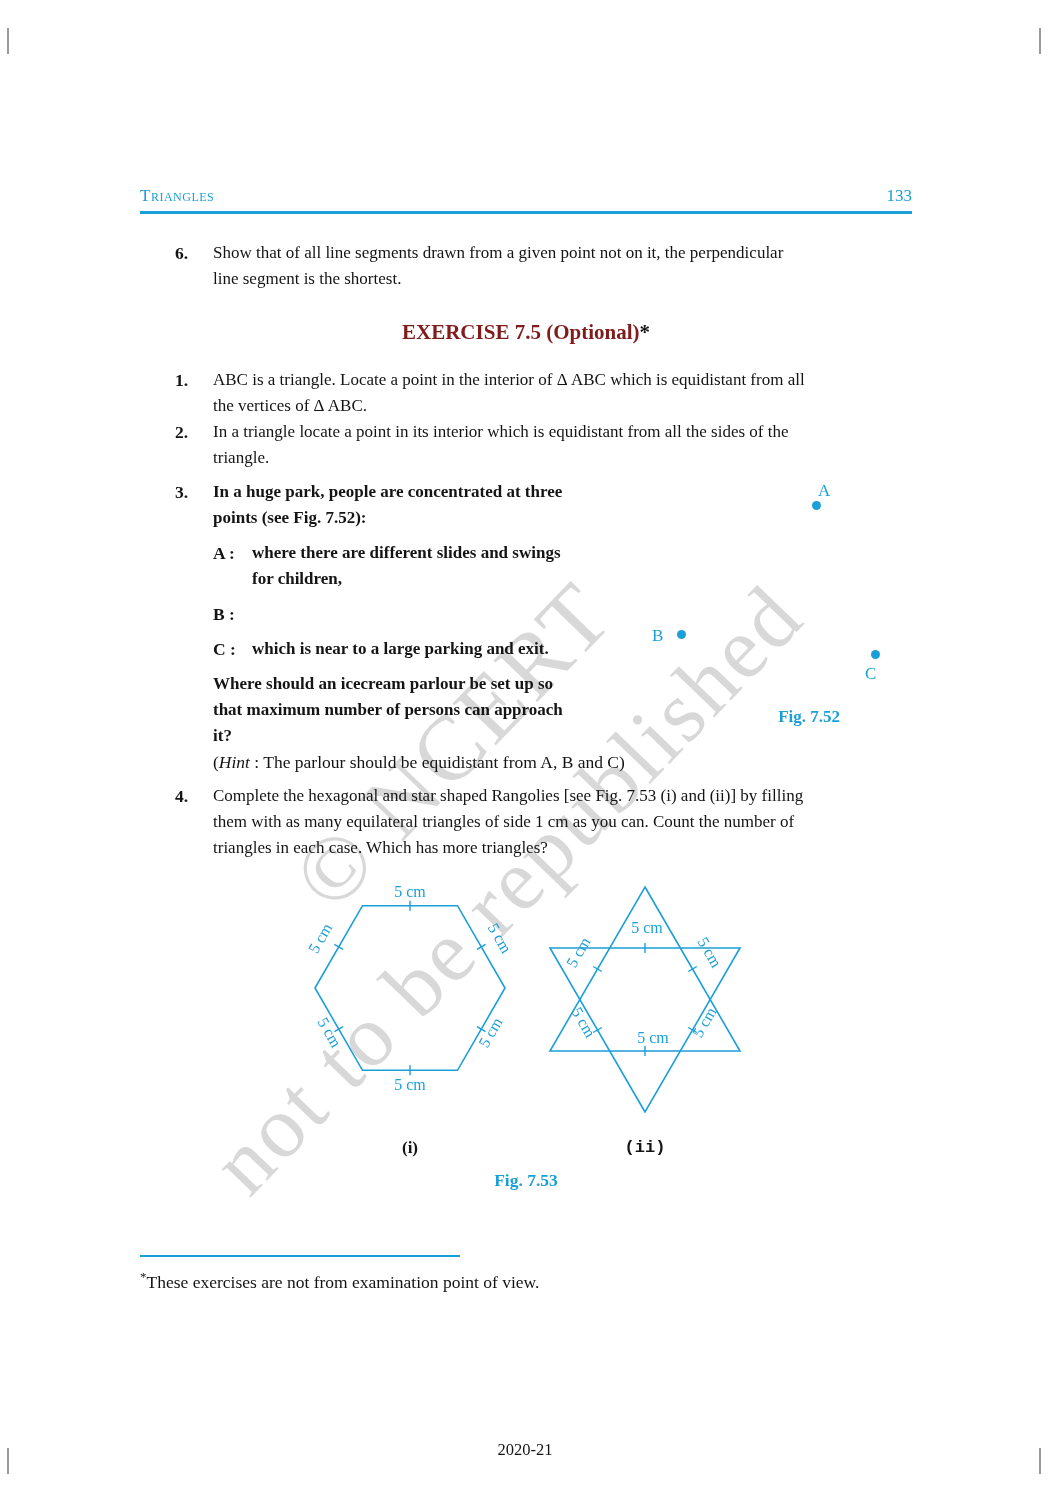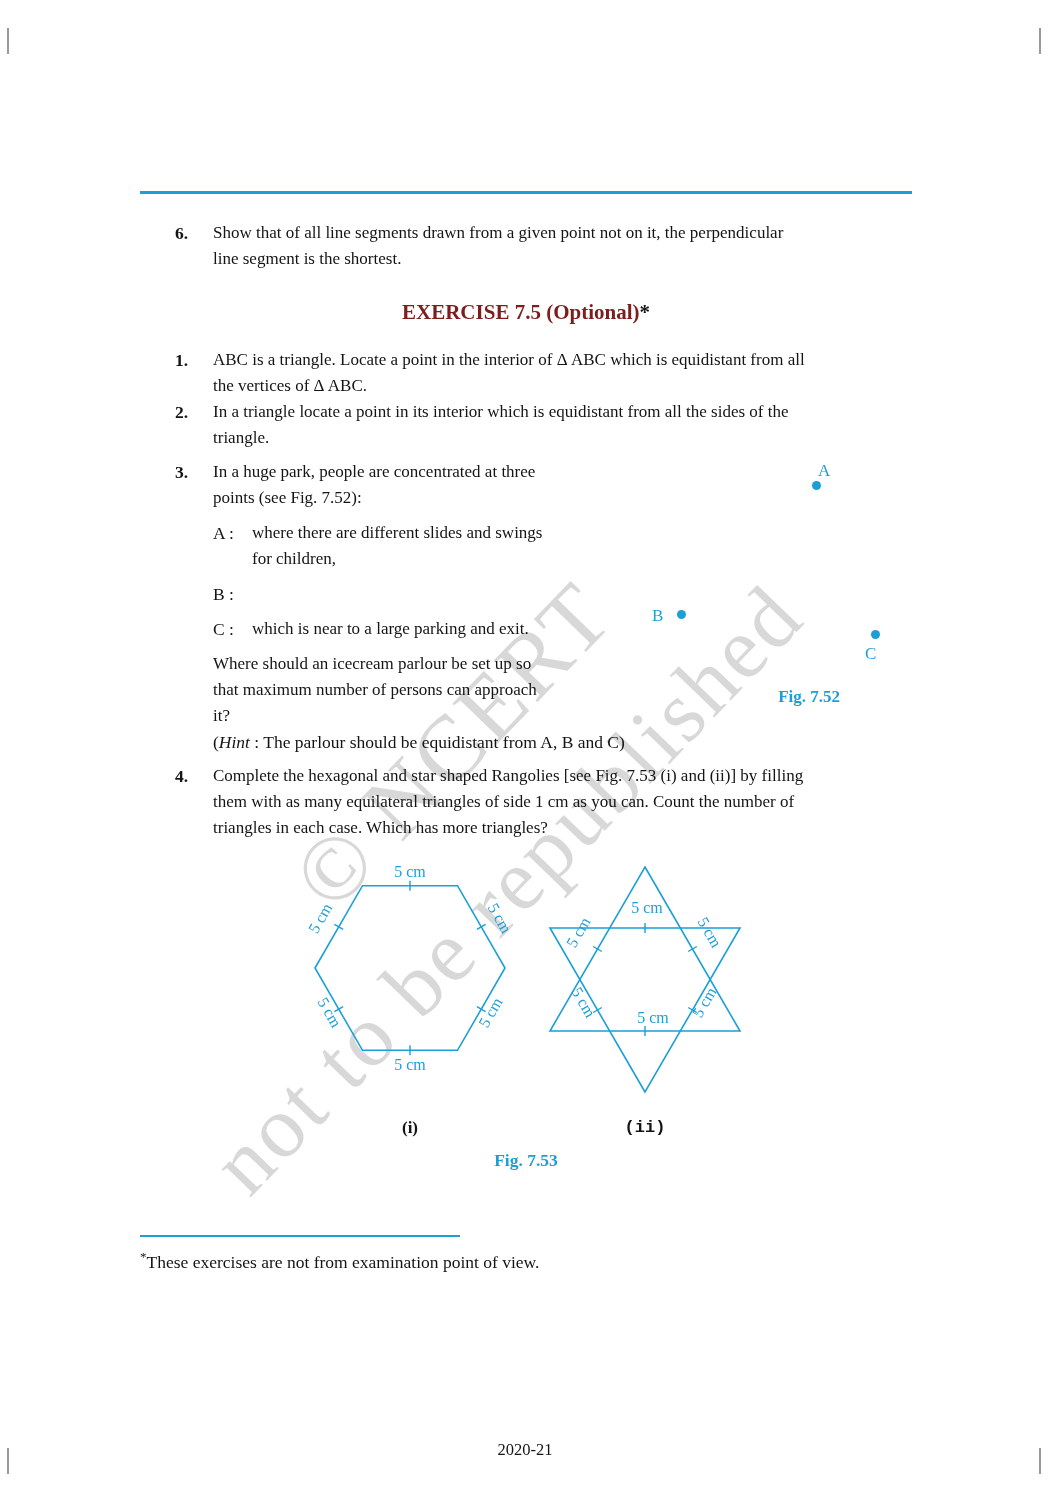--- a/index.html
+++ b/index.html
@@ -38,21 +38,21 @@
 
   .q { display:flex; }
   .q-num { flex:0 0 73px; padding-left:35px; font-weight:bold; font-size:17.5px; line-height:26px; }
   .q-body { flex:1 1 auto; position:relative; }
   .q-text { font-size:17px; line-height:26px; white-space:pre-line; }
 
   .ex-heading { text-align:center; margin-top:28px; font-size:21px; font-weight:bold; }
   .ex-title { color:#7f1d1d; }
   .ex-star { color:#141414; }
 
-  .q3-left { width:402px; }
+  .q3-left { width:402px;font-weight:bold; }
   .subitem { display:flex; margin-top:9px; }
   .sub-label { flex:0 0 39px; font-size:17.5px; line-height:26px; }
   .followup { margin-top:9px; }
   .hint { margin-top:0; font-size:17.5px; line-height:26px; }
 
   .fig752 { position:absolute; top:0; right:0; width:262px; height:252px; }
   .pt-label { position:absolute; color:#1b9fd8; font-size:17px; }
   .dot { position:absolute; width:9px; height:9px; border-radius:50%; background:#1b9fd8; }
   .fig-caption { position:absolute; color:#1b9fd8; font-weight:bold; font-size:17px; text-align:right; }
 
@@ -79,20 +79,24 @@
   <span class="trim" style="left:7px; top:28px;"></span>
   <span class="trim" style="left:1039px; top:28px;"></span>
   <span class="trim" style="left:7px; top:1448px;"></span>
   <span class="trim" style="left:1039px; top:1448px;"></span>
 
   <div class="watermark wm1">© NCERT</div>
   <div class="watermark wm2">not to be republished</div>
 
   <div class="content">
 
+    <div class="header-row">
+      <span class="header-title">Triangles</span>
+      <span class="page-num">133</span>
+    </div>
     <div class="rule"></div>
 
     <div class="q" style="margin-top:26px;">
       <span class="q-num">6.</span>
       <div class="q-body">
         <div class="q-text">Show that of all line segments drawn from a given point not on it, the perpendicular
 line segment is the shortest.</div>
       </div>
     </div>
 

